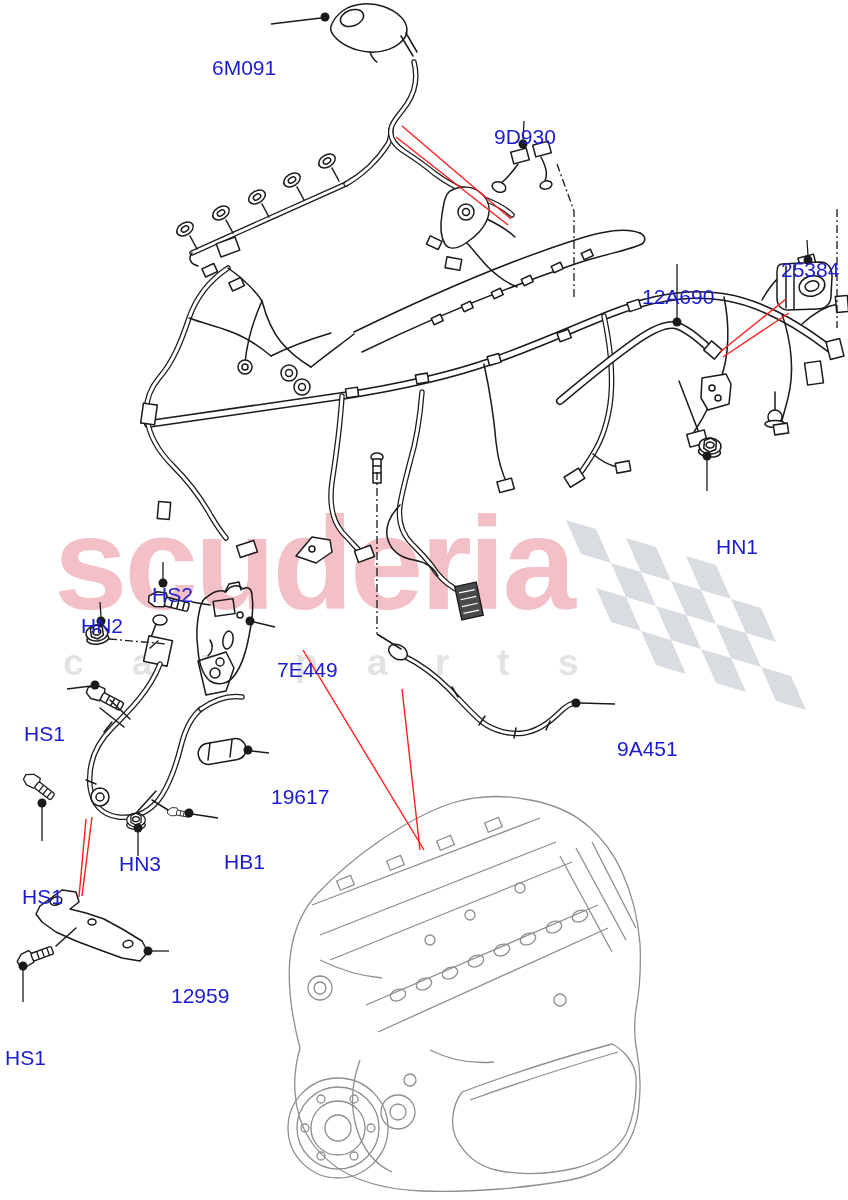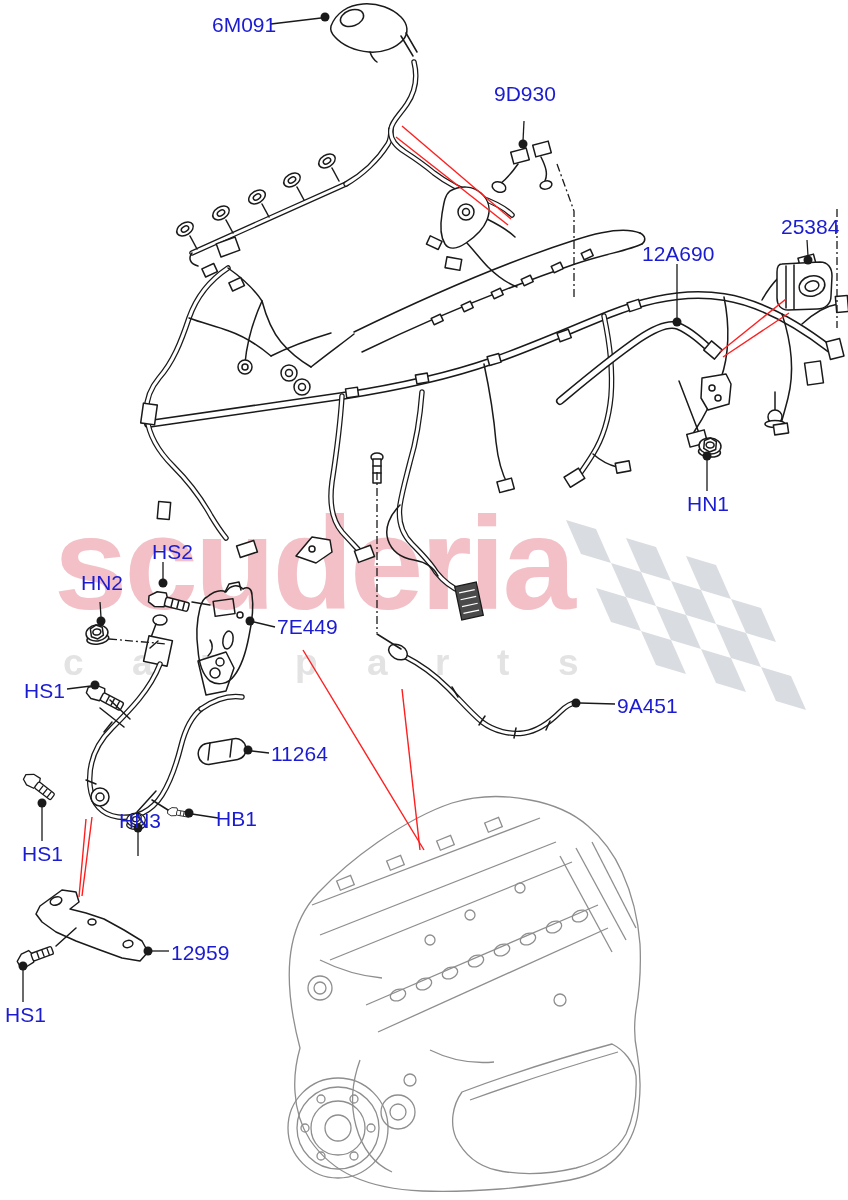--- a/index.html
+++ b/index.html
@@ -3,21 +3,21 @@
 <meta charset="utf-8">
 <style>
   html,body{margin:0;padding:0;background:#fff;}
   .stage{position:relative;width:848px;height:1200px;background:var(--background,#fff);overflow:hidden;
          font-family:"Liberation Sans", sans-serif;}
   .brand{position:absolute;left:54px;top:498px;font-size:132px;font-weight:bold;letter-spacing:-3px;
          color:var(--watermark-pink,#f2c0c6);line-height:1;user-select:none;}
   .wl{position:absolute;top:644px;font-size:37px;color:var(--watermark-letter-grey,#e3e3e3);
       font-weight:bold;line-height:1;user-select:none;}
   svg.diagram{position:absolute;left:0;top:0;}
-  .callout{position:absolute;font-size:21px;color:var(--label-blue,#1b1bd1);line-height:1;white-space:nowrap;}
+  .callout{position:absolute;font-size:21px;color:var(--label-blue,#1b1bd1);line-height:1;white-space:nowrap;margin-top:43px;}
   .ln{fill:none;stroke:var(--line-black,#1a1a1a);stroke-width:1.5;stroke-linejoin:round;stroke-linecap:round;}
   .lnf{fill:#fff;stroke:var(--line-black,#1a1a1a);stroke-width:1.5;stroke-linejoin:round;}
   .tube-b{fill:none;stroke:var(--line-black,#1a1a1a);stroke-width:5.5;stroke-linecap:round;}
   .tube-w{fill:none;stroke:#fff;stroke-width:3;stroke-linecap:round;}
   .fat-b{fill:none;stroke:var(--line-black,#1a1a1a);stroke-width:8;stroke-linecap:round;}
   .fat-w{fill:none;stroke:#fff;stroke-width:5;stroke-linecap:round;}
   .ld{stroke:var(--line-black,#1a1a1a);stroke-width:1.3;fill:none;}
   .dot{fill:var(--line-black,#1a1a1a);}
   .red line{stroke:var(--leader-red,#ff1e1e);stroke-width:1.4;}
   .dd{fill:none;stroke:var(--line-black,#1a1a1a);stroke-width:1.3;stroke-dasharray:8 3 2 3;}
@@ -365,25 +365,25 @@
         <circle class="dot" cx="23" cy="966" r="4.5"></circle>
       <line class="ld" x1="580" y1="703" x2="615" y2="704"></line>
         <circle class="dot" cx="576" cy="703" r="4.5"></circle>
     </g>
   </svg>
 
   <div class="callout" style="left:212px;top:14px">6M091</div>
   <div class="callout" style="left:494px;top:83px">9D930</div>
   <div class="callout" style="left:781px;top:216px">25384</div>
   <div class="callout" style="left:642px;top:243px">12A690</div>
-  <div class="callout" style="left:687px;top:493px">HN1</div>
+  <div class="callout" style="left:716px;top:493px">HN1</div>
   <div class="callout" style="left:152px;top:541px">HS2</div>
   <div class="callout" style="left:81px;top:572px">HN2</div>
   <div class="callout" style="left:277px;top:616px">7E449</div>
   <div class="callout" style="left:24px;top:680px">HS1</div>
-  <div class="callout" style="left:271px;top:743px">11264</div>
-  <div class="callout" style="left:216px;top:808px">HB1</div>
+  <div class="callout" style="left:271px;top:743px">19617</div>
+  <div class="callout" style="left:224px;top:808px">HB1</div>
   <div class="callout" style="left:22px;top:843px">HS1</div>
   <div class="callout" style="left:119px;top:810px">HN3</div>
   <div class="callout" style="left:171px;top:942px">12959</div>
   <div class="callout" style="left:5px;top:1004px">HS1</div>
   <div class="callout" style="left:617px;top:695px">9A451</div>
 </div>
 
 </body></html>

